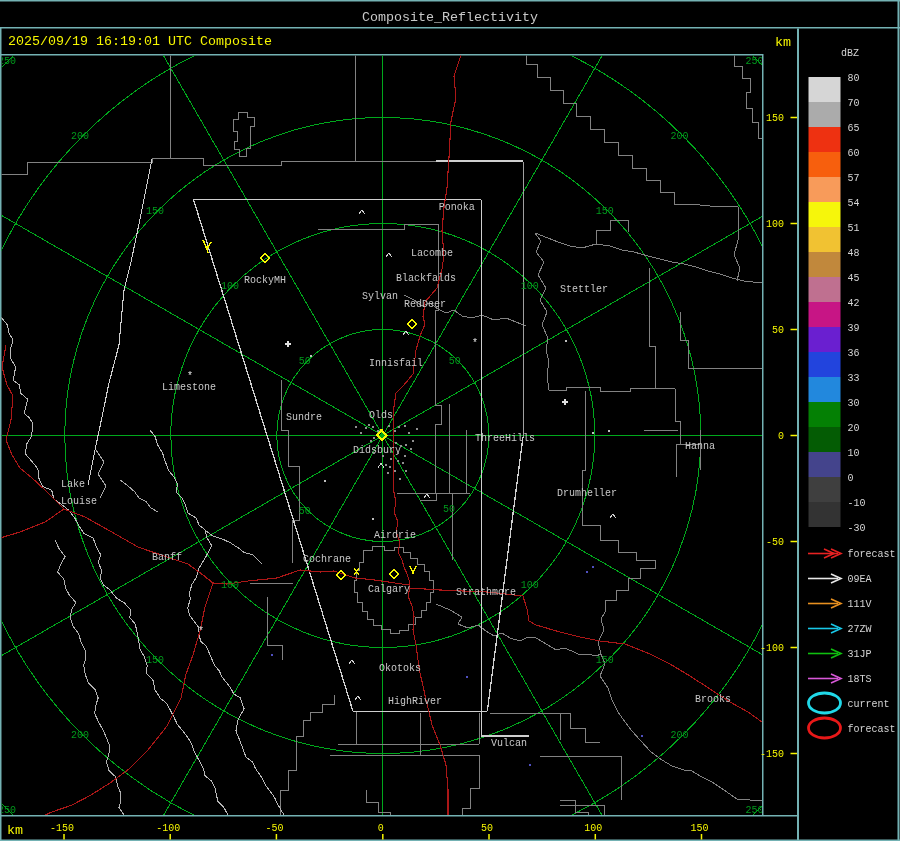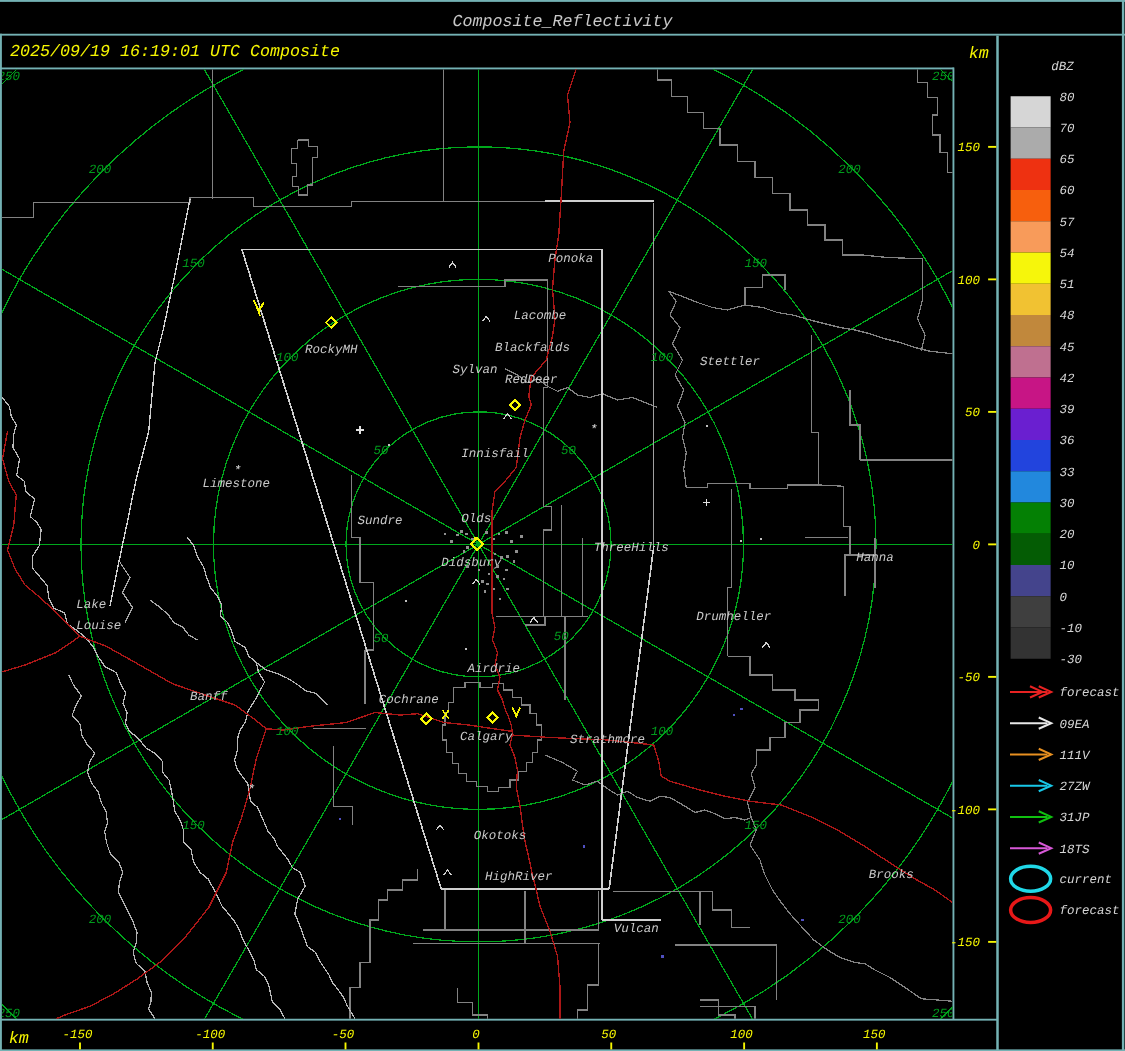--- a/index.html
+++ b/index.html
@@ -1,14 +1,14 @@
 <!DOCTYPE html>
 <html><head><meta charset="utf-8"><title>Composite_Reflectivity</title>
 <style>html,body{margin:0;padding:0;background:#000;}
-#c{position:relative;width:900px;height:841px;overflow:hidden;font-style:italic;}
+#c{position:relative;width:900px;height:841px;overflow:hidden;}
 text{font-family:"Liberation Mono",monospace;}</style></head>
 <body>
 <div id="c">
 <svg width="900" height="841" font-family="Liberation Mono, monospace">
 <rect width="900" height="841" fill="#000"></rect>
 <rect x="0" y="0" width="900" height="1.5" fill="#74b2b4"></rect>
 <rect x="0" y="27" width="900" height="1.5" fill="#74b2b4"></rect>
 <rect x="0" y="54" width="763" height="1.5" fill="#74b2b4"></rect>
 <rect x="762" y="54" width="1.5" height="762" fill="#74b2b4"></rect>
 <rect x="0" y="815" width="798" height="1.5" fill="#74b2b4"></rect>

